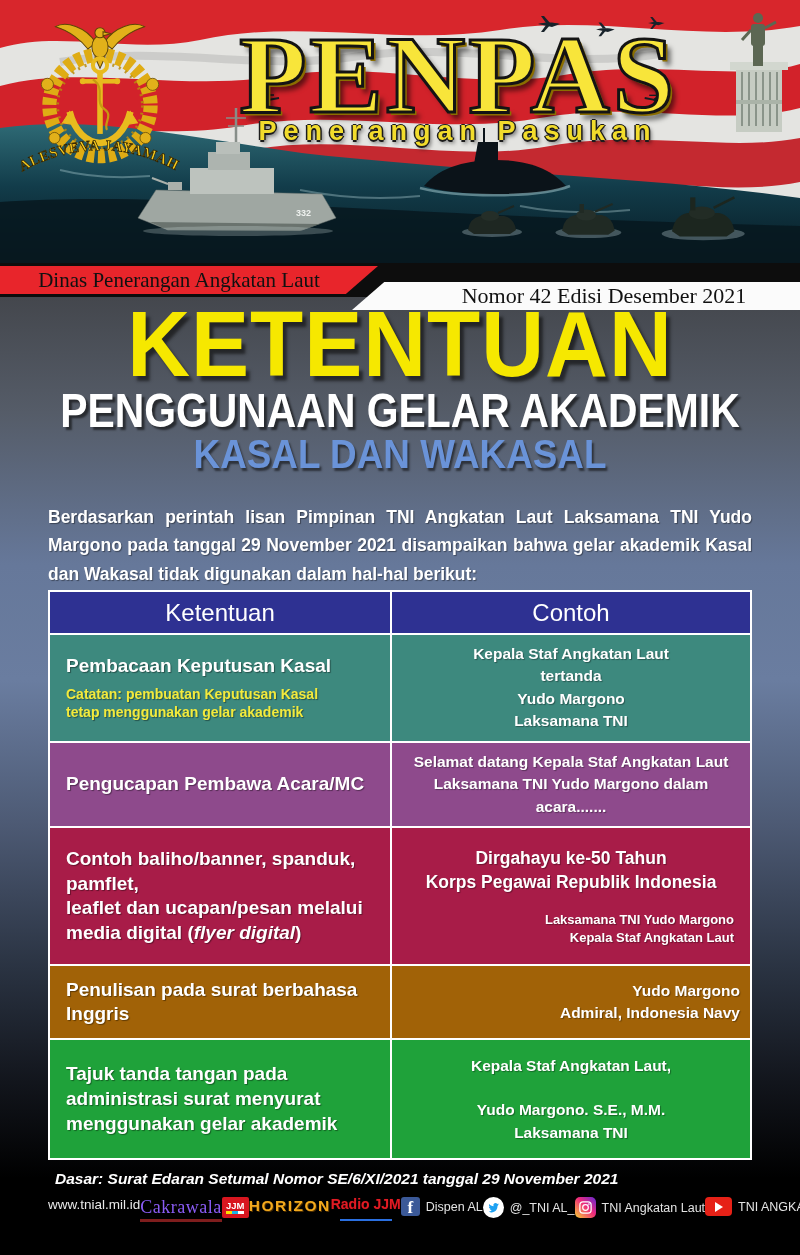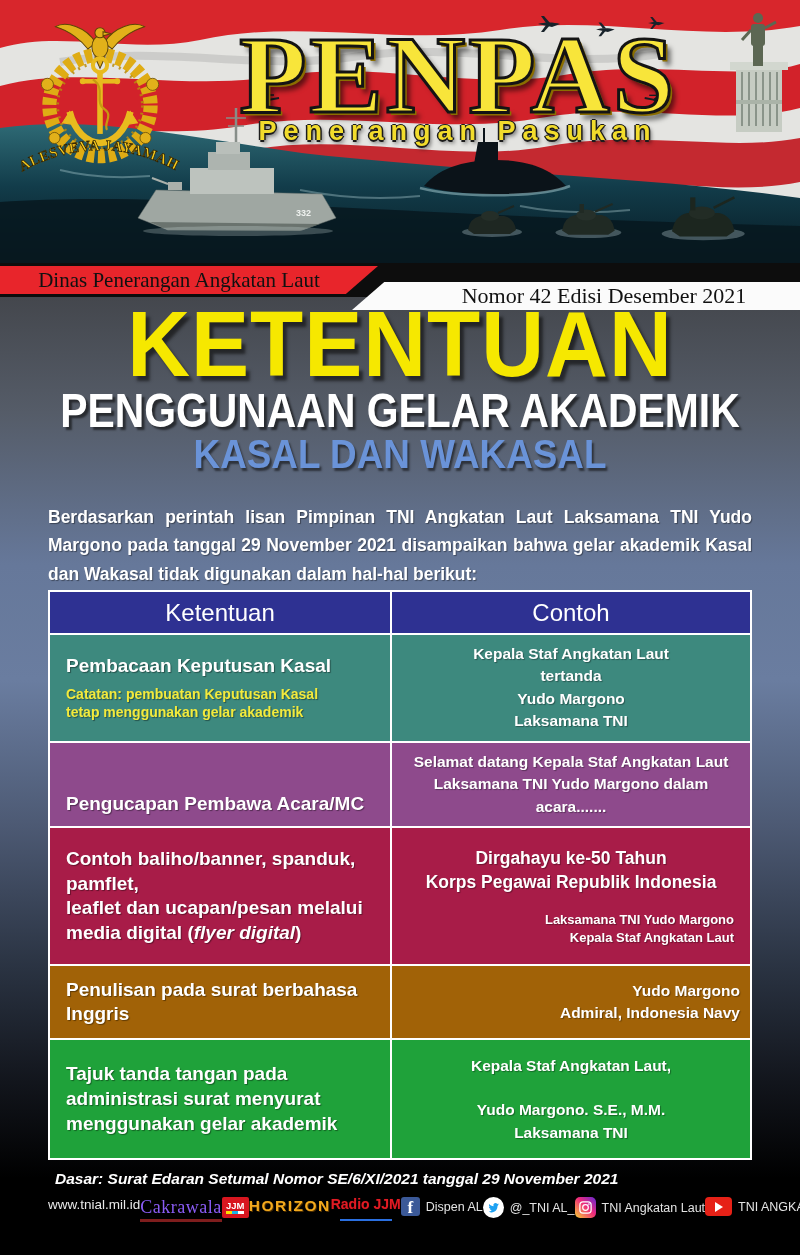--- a/index.html
+++ b/index.html
@@ -57,21 +57,21 @@
   .cell { display:flex; flex-direction:column; justify-content:center; }
   .hcell { background:#2e3192; min-height:41px; align-items:center; text-align:center;
     color:#fff; font-size:24px; justify-content:center; }
   .lcell { padding:10px 12px 10px 16px; text-align:left; }
   .rcell { padding:8px 10px; align-items:center; text-align:center; color:#fff; font-weight:bold; }
   .bg-teal   { background:#3d897e; }
   .bg-purple { background:#8e4a8c; }
   .bg-crimson{ background:#a81c48; }
   .bg-olive  { background:#a16207;align-items:flex-end; }
   .bg-green  { background:#1fa23a; }
-  .r1 { min-height:96px; } .r2 { min-height:82px;justify-content:flex-end; } .r3 { min-height:136px; }
+  .r1 { min-height:96px; } .r2 { min-height:82px; } .r3 { min-height:136px; }
   .r4 { min-height:72px; } .r5 { min-height:118px; }
   .ltitle { color:#fff; font-weight:bold; font-size:19px; line-height:1.3;
     text-shadow:1px 1px 1px rgba(0,0,0,.4); }
   .lnote { color:#f3ea3c; font-weight:bold; font-size:14px; line-height:1.3; margin-top:6px;
     text-shadow:1px 1px 1px rgba(0,0,0,.4); }
   .ex-line { font-size:15.5px; line-height:1.45; text-shadow:1px 1px 1px rgba(0,0,0,.35); }
   .ex-head { font-size:17.5px; line-height:1.4; text-shadow:1px 1px 1px rgba(0,0,0,.35); }
   .ex-sign { align-self:flex-end; text-align:right; margin-top:16px; padding-right:6px; }
   .ex-sign .ex-line { font-size:13px; line-height:1.4; }
   .gap-sm { height:22px; }

